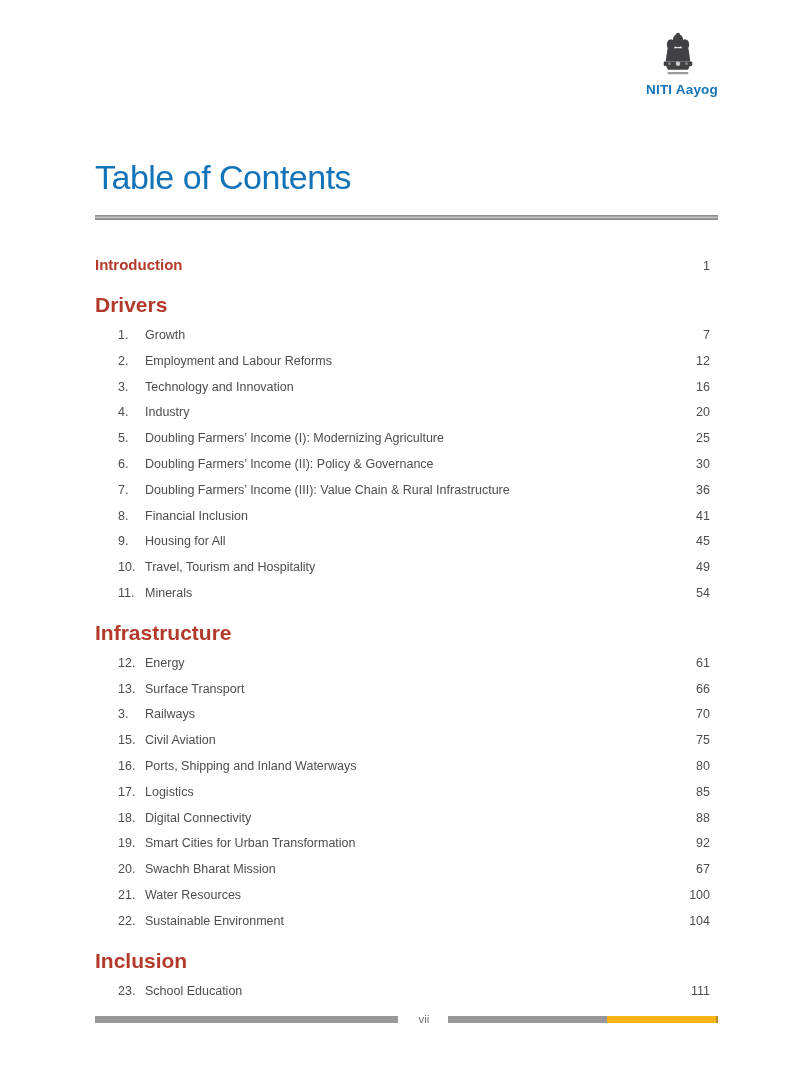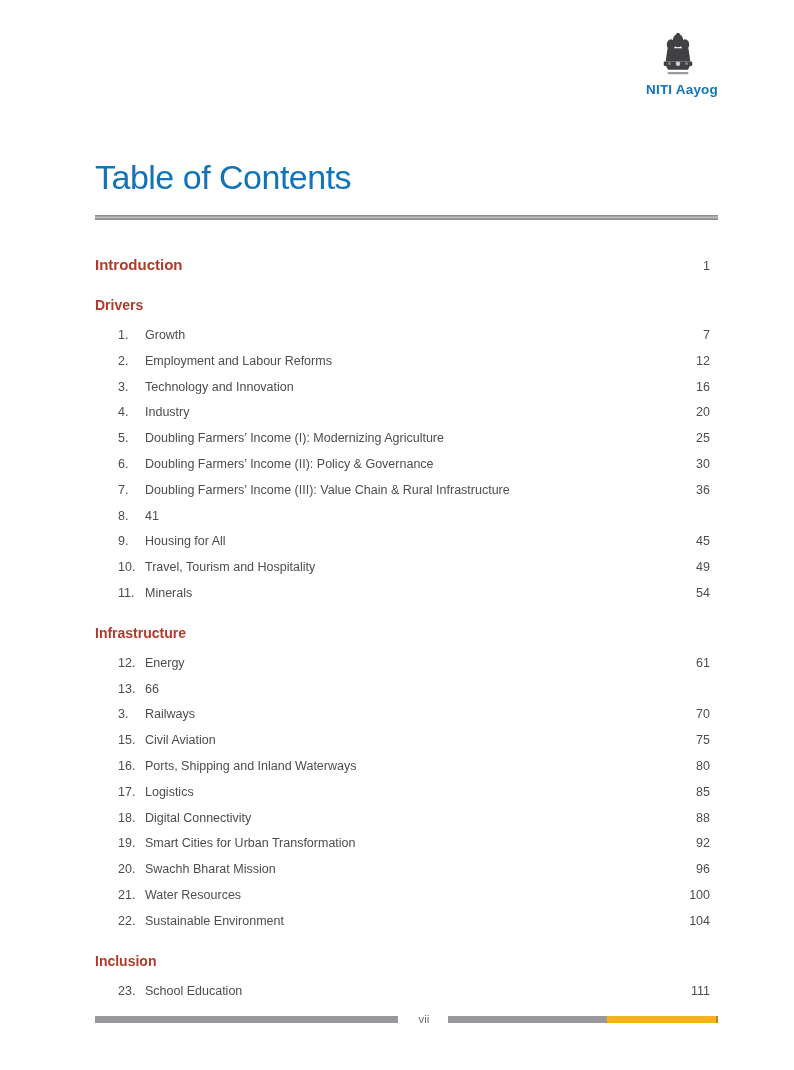--- a/index.html
+++ b/index.html
@@ -38,21 +38,21 @@
 
   
   .toc{position:absolute;top:252px;left:95px;width:615px;}
   .toc-intro{
     display:flex;justify-content:space-between;align-items:baseline;
     line-height:26px;cursor:pointer;gap:17px;
   }
   .toc-intro .intro-label{color:var(--red);font-weight:bold;font-size:15px;}
   .toc-intro .intro-page{font-size:12.5px;color:var(--text);}
   .toc-section-heading{
-    color:var(--red);font-weight:bold;font-size:14px;
+    color:var(--red);font-weight:bold;font-size:21px;
     line-height:20px;margin-top:16px;margin-bottom:8px;
   }
   .toc-row{
     display:flex;align-items:baseline;line-height:25.8px;
     font-size:12.5px;color:var(--text);padding-left:23px;cursor:pointer;
   }
   .toc-row .num{flex:0 0 27px;}
   .toc-row .label{flex:1 1 auto;}
   .toc-row .pg{flex:0 0 auto;text-align:right;}
 
@@ -144,20 +144,21 @@
   </div>
 
   <div class="toc-row">
     <span class="num">7.</span>
     <span class="label">Doubling Farmers’ Income (III): Value Chain &amp; Rural Infrastructure</span>
     <span class="pg">36</span>
   </div>
 
   <div class="toc-row">
     <span class="num">8.</span>
+    <span class="label">Financial Inclusion</span>
     <span class="pg">41</span>
   </div>
 
   <div class="toc-row">
     <span class="num">9.</span>
     <span class="label">Housing for All</span>
     <span class="pg">45</span>
   </div>
 
   <div class="toc-row">
@@ -178,20 +179,21 @@
     <div class="toc-section-heading">Infrastructure</div>
     <div class="toc-items">
   <div class="toc-row">
     <span class="num">12.</span>
     <span class="label">Energy</span>
     <span class="pg">61</span>
   </div>
 
   <div class="toc-row">
     <span class="num">13.</span>
+    <span class="label">Surface Transport</span>
     <span class="pg">66</span>
   </div>
 
   <div class="toc-row">
     <span class="num">3.</span>
     <span class="label">Railways</span>
     <span class="pg">70</span>
   </div>
 
   <div class="toc-row">
@@ -220,21 +222,21 @@
 
   <div class="toc-row">
     <span class="num">19.</span>
     <span class="label">Smart Cities for Urban Transformation</span>
     <span class="pg">92</span>
   </div>
 
   <div class="toc-row">
     <span class="num">20.</span>
     <span class="label">Swachh Bharat Mission</span>
-    <span class="pg">96</span>
+    <span class="pg">67</span>
   </div>
 
   <div class="toc-row">
     <span class="num">21.</span>
     <span class="label">Water Resources</span>
     <span class="pg">100</span>
   </div>
 
   <div class="toc-row">
     <span class="num">22.</span>

